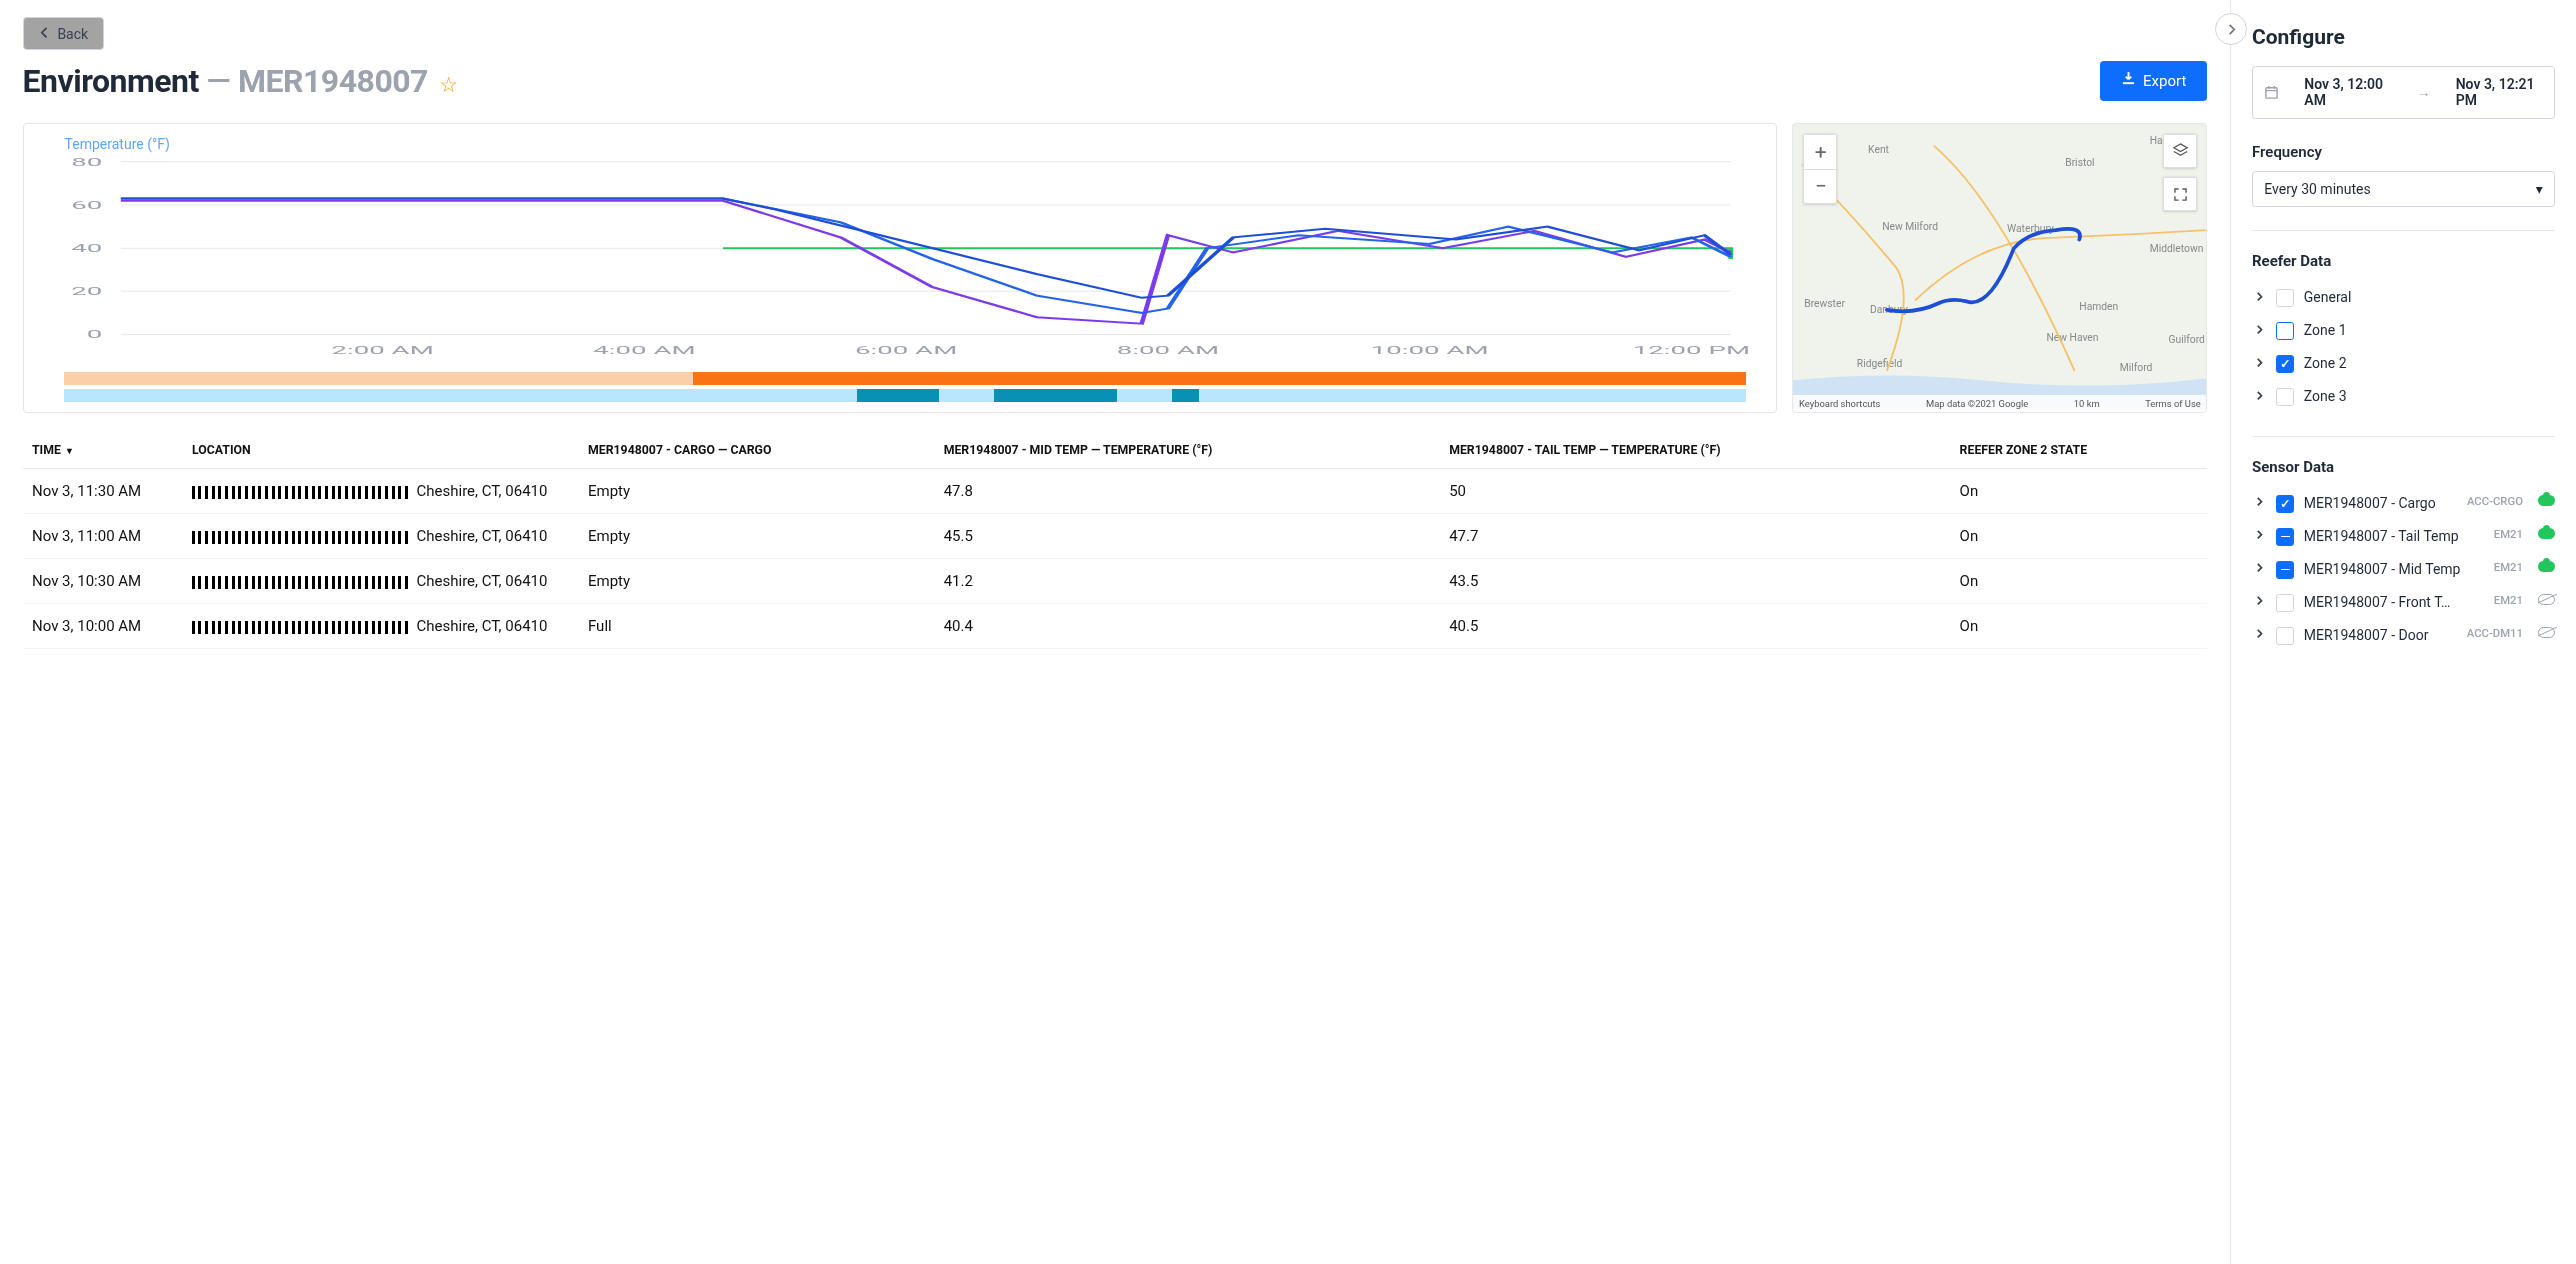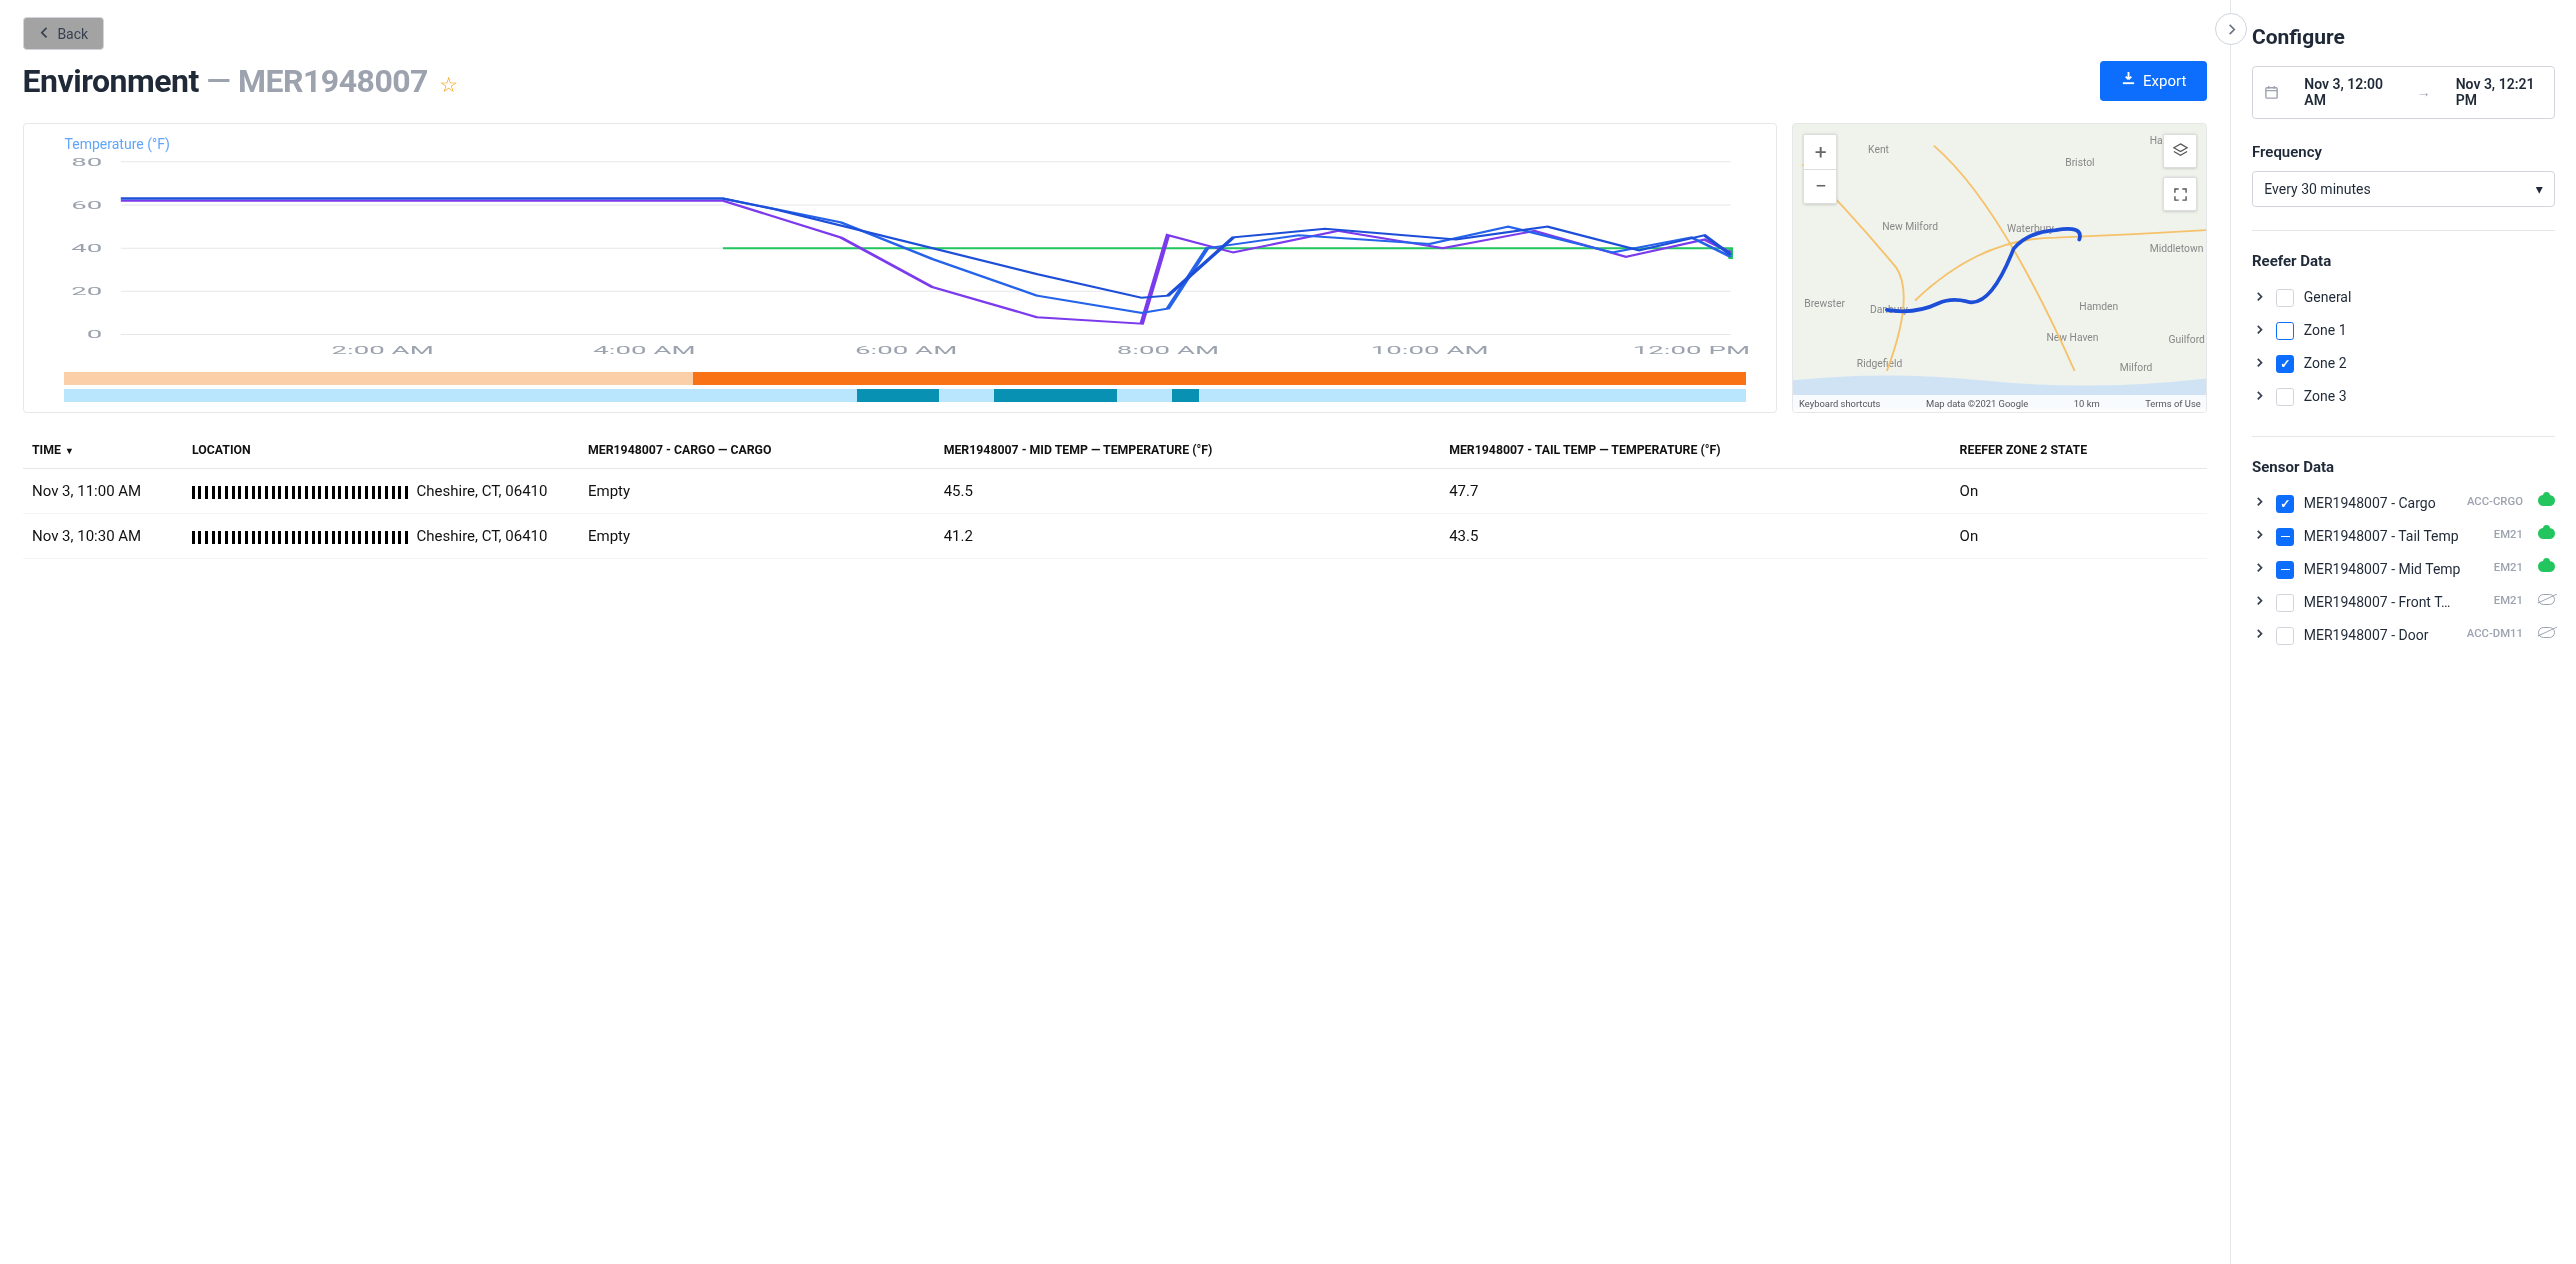--- a/index.html
+++ b/index.html
@@ -189,33 +189,49 @@
             <th style="width: 160px;">TIME<span class="sort-tri">▼</span></th>
             <th style="width: 396px;">LOCATION</th>
             <th>MER1948007 - CARGO — CARGO</th>
             <th>MER1948007 - MID TEMP — TEMPERATURE (°F)</th>
             <th>MER1948007 - TAIL TEMP — TEMPERATURE (°F)</th>
             <th>REEFER ZONE 2 STATE</th>
           </tr>
         </thead>
     <tbody id="tbody">
           <tr>
+            <td>Nov 3, 11:30 AM</td>
+            <td><span class="loc-pixelated"></span><span> Cheshire, CT, 06410</span></td>
+            <td>Empty</td>
+            <td>47.8</td>
+            <td>50</td>
+            <td>On</td>
+          </tr>
+          <tr>
             <td>Nov 3, 11:00 AM</td>
             <td><span class="loc-pixelated"></span><span> Cheshire, CT, 06410</span></td>
             <td>Empty</td>
             <td>45.5</td>
             <td>47.7</td>
             <td>On</td>
           </tr>
           <tr>
             <td>Nov 3, 10:30 AM</td>
             <td><span class="loc-pixelated"></span><span> Cheshire, CT, 06410</span></td>
             <td>Empty</td>
             <td>41.2</td>
             <td>43.5</td>
+            <td>On</td>
+          </tr>
+          <tr>
+            <td>Nov 3, 10:00 AM</td>
+            <td><span class="loc-pixelated"></span><span> Cheshire, CT, 06410</span></td>
+            <td>Full</td>
+            <td>40.4</td>
+            <td>40.5</td>
             <td>On</td>
           </tr>
         </tbody>
   </table>
 </div>
 
 <div class="sidebar">
   <div class="side-toggle">
         <svg width="13" height="13" viewBox="0 0 14 14">
           <path d="M5 2l5 5-5 5" stroke="#6b7280" stroke-width="1.8" fill="none"></path>

